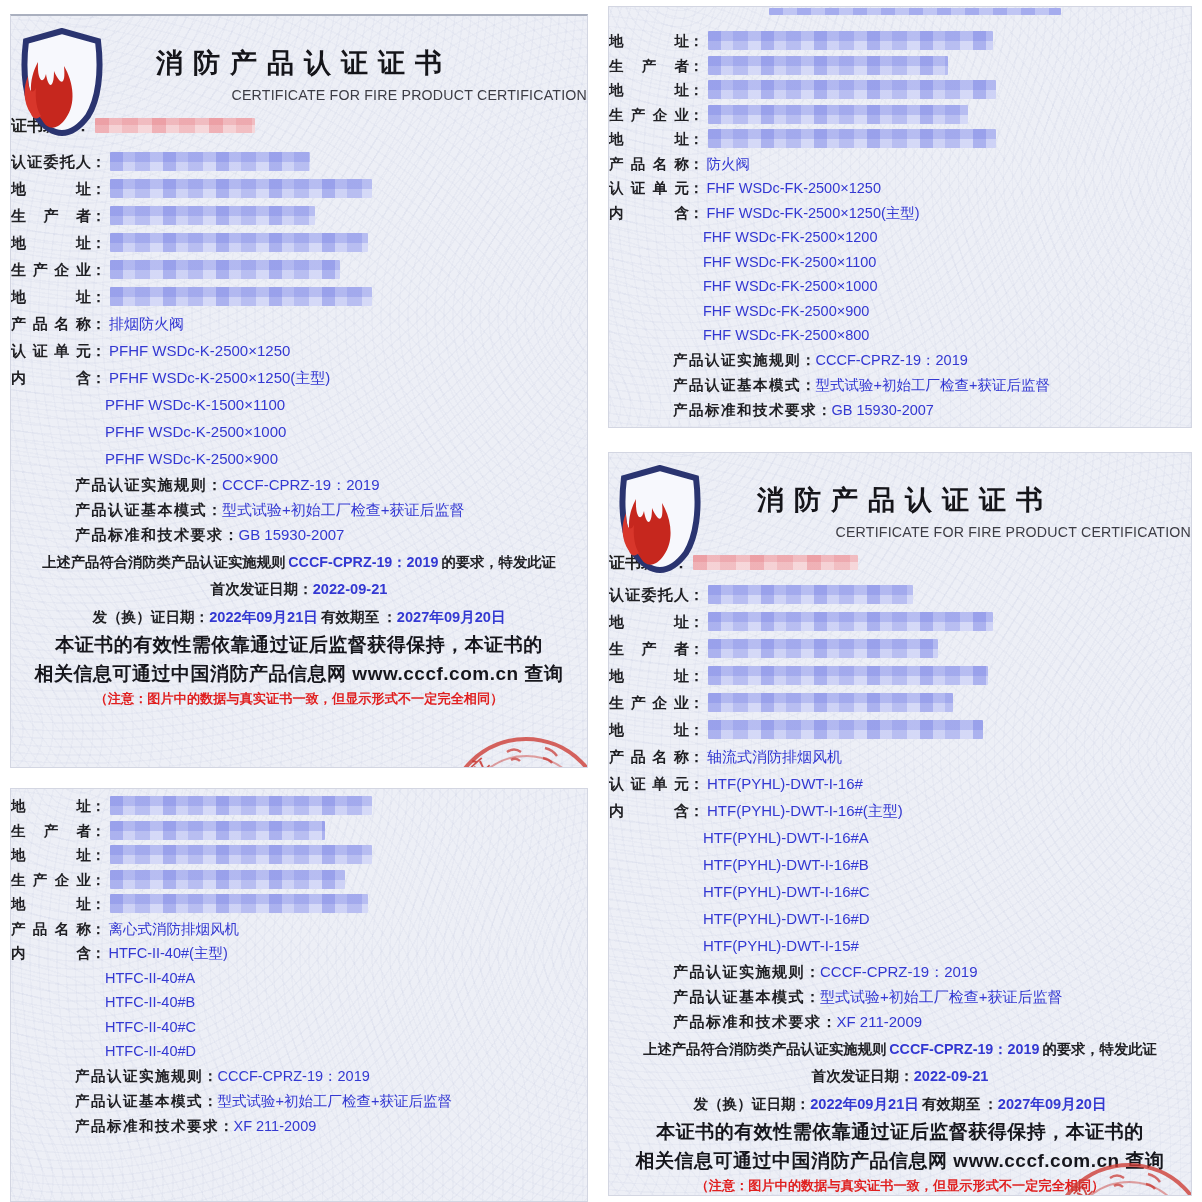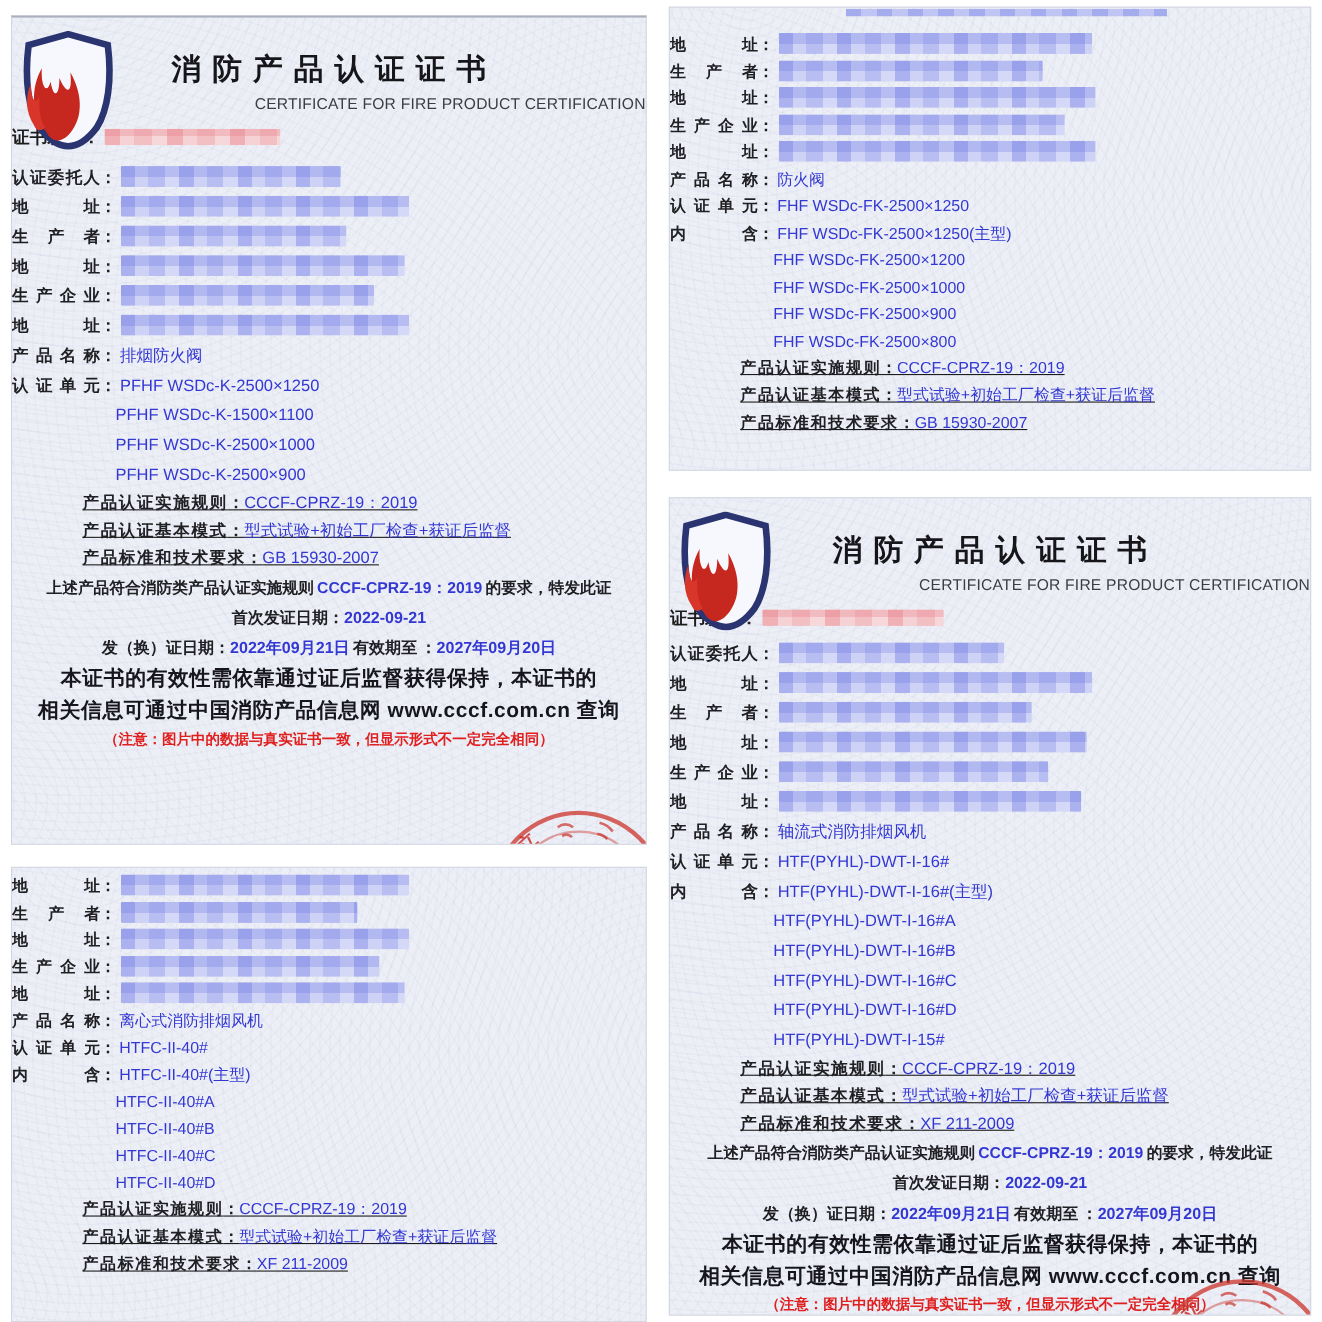--- a/index.html
+++ b/index.html
@@ -30,21 +30,21 @@
   .model{padding-left:94px;color:#3338d2;}
   .redact{display:inline-block;height:19px;vertical-align:-4px;margin-left:4px;border-radius:1px;
     background-color:#c9cef5;
     background-image:
       repeating-linear-gradient(90deg, rgba(108,118,226,.42) 0 13px, rgba(108,118,226,.10) 13px 25px, rgba(108,118,226,.30) 25px 40px, rgba(108,118,226,.04) 40px 53px),
       repeating-linear-gradient(0deg, rgba(255,255,255,.30) 0 9px, rgba(108,118,226,.16) 9px 19px);}
   .redact.pink{height:15px;vertical-align:-2px;background-color:#f4ced2;
     background-image:
       repeating-linear-gradient(90deg, rgba(228,112,120,.40) 0 14px, rgba(228,112,120,.10) 14px 27px, rgba(228,112,120,.28) 27px 43px, rgba(228,112,120,.05) 43px 57px),
       repeating-linear-gradient(0deg, rgba(255,255,255,.30) 0 8px, rgba(228,112,120,.15) 8px 15px);}
-  .rules{padding-left:64px;font-size:15px;text-decoration:underline;}
+  .rules{padding-left:64px;font-size:15px;}
   .p23 .rules{font-size:14.5px;}
   #p1 .rrow,#p4 .rrow{height:25px;line-height:25px;}
   #p2 .rrow,#p3 .rrow{height:25px;line-height:25px;}
   .rlab{font-weight:600;letter-spacing:1.5px;color:#202024;}
   .blue{color:#3338d2;}
   .stmt{margin-top:4px;text-align:center;font-size:14.3px;line-height:22px;color:#202024;font-weight:600;}
   .stmt .blue{font-weight:600;}
   .cline{margin-top:4px;text-align:center;font-size:14.6px;line-height:24px;font-weight:600;color:#202024;}
   .keep{margin-top:3px;text-align:center;font-size:19px;line-height:26px;font-weight:700;letter-spacing:.5px;color:#16161c;}
   .notice{margin-top:2px;text-align:center;font-size:13.2px;line-height:20px;font-weight:700;color:#e01f1f;}
@@ -69,20 +69,21 @@
   </div>
   <div class="fields">
     <div class="frow"><span class="flab">认证委托人</span><span class="col">：</span><span class="redact" style="width:200px"></span></div>
     <div class="frow"><span class="flab">地址</span><span class="col">：</span><span class="redact" style="width:262px"></span></div>
     <div class="frow"><span class="flab">生产者</span><span class="col">：</span><span class="redact" style="width:205px"></span></div>
     <div class="frow"><span class="flab">地址</span><span class="col">：</span><span class="redact" style="width:258px"></span></div>
     <div class="frow"><span class="flab">生产企业</span><span class="col">：</span><span class="redact" style="width:230px"></span></div>
     <div class="frow"><span class="flab">地址</span><span class="col">：</span><span class="redact" style="width:262px"></span></div>
     <div class="frow"><span class="flab">产品名称</span><span class="col">：</span><span class="val">排烟防火阀</span></div>
     <div class="frow"><span class="flab">认证单元</span><span class="col">：</span><span class="val">PFHF WSDc-K-2500×1250</span></div>
+    <div class="frow"><span class="flab">内含</span><span class="col">：</span><span class="val">PFHF WSDc-K-2500×1250(主型)</span></div>
     <div class="frow model">PFHF WSDc-K-1500×1100</div>
     <div class="frow model">PFHF WSDc-K-2500×1000</div>
     <div class="frow model">PFHF WSDc-K-2500×900</div>
   </div>
   <div class="rules">
     <div class="rrow"><span class="rlab">产品认证实施规则</span><span class="col">：</span><span class="blue">CCCF-CPRZ-19：2019</span></div>
     <div class="rrow"><span class="rlab">产品认证基本模式</span><span class="col">：</span><span class="blue">型式试验+初始工厂检查+获证后监督</span></div>
     <div class="rrow"><span class="rlab">产品标准和技术要求</span><span class="col">：</span><span class="blue">GB 15930-2007</span></div>
   </div>
   <div class="stmt"><span>上述产品符合消防类产品认证实施规则</span><span class="blue sp">CCCF-CPRZ-19：2019</span><span>的要求，特发此证</span></div>
@@ -105,40 +106,40 @@
   <div class="fields" style="margin-top:22px">
     <div class="frow"><span class="flab">地址</span><span class="col">：</span><span class="redact" style="width:285px"></span></div>
     <div class="frow"><span class="flab">生产者</span><span class="col">：</span><span class="redact" style="width:240px"></span></div>
     <div class="frow"><span class="flab">地址</span><span class="col">：</span><span class="redact" style="width:288px"></span></div>
     <div class="frow"><span class="flab">生产企业</span><span class="col">：</span><span class="redact" style="width:260px"></span></div>
     <div class="frow"><span class="flab">地址</span><span class="col">：</span><span class="redact" style="width:288px"></span></div>
     <div class="frow"><span class="flab">产品名称</span><span class="col">：</span><span class="val">防火阀</span></div>
     <div class="frow"><span class="flab">认证单元</span><span class="col">：</span><span class="val">FHF WSDc-FK-2500×1250</span></div>
     <div class="frow"><span class="flab">内含</span><span class="col">：</span><span class="val">FHF WSDc-FK-2500×1250(主型)</span></div>
     <div class="frow model">FHF WSDc-FK-2500×1200</div>
+    <div class="frow model">FHF WSDc-FK-2500×1100</div>
     <div class="frow model">FHF WSDc-FK-2500×1000</div>
     <div class="frow model">FHF WSDc-FK-2500×900</div>
     <div class="frow model">FHF WSDc-FK-2500×800</div>
   </div>
   <div class="rules">
     <div class="rrow"><span class="rlab">产品认证实施规则</span><span class="col">：</span><span class="blue">CCCF-CPRZ-19：2019</span></div>
     <div class="rrow"><span class="rlab">产品认证基本模式</span><span class="col">：</span><span class="blue">型式试验+初始工厂检查+获证后监督</span></div>
     <div class="rrow"><span class="rlab">产品标准和技术要求</span><span class="col">：</span><span class="blue">GB 15930-2007</span></div>
   </div>
 </div>
 
 <div id="p3" class="panel p23">
   <div class="fields" style="margin-top:5px">
     <div class="frow"><span class="flab">地址</span><span class="col">：</span><span class="redact" style="width:262px"></span></div>
     <div class="frow"><span class="flab">生产者</span><span class="col">：</span><span class="redact" style="width:215px"></span></div>
     <div class="frow"><span class="flab">地址</span><span class="col">：</span><span class="redact" style="width:262px"></span></div>
     <div class="frow"><span class="flab">生产企业</span><span class="col">：</span><span class="redact" style="width:235px"></span></div>
     <div class="frow"><span class="flab">地址</span><span class="col">：</span><span class="redact" style="width:258px"></span></div>
     <div class="frow"><span class="flab">产品名称</span><span class="col">：</span><span class="val">离心式消防排烟风机</span></div>
-    <div class="frow"><span class="flab">认证单元</span><span class="col">：</span><span class="val">HTFC-II-40#</span></div>
     <div class="frow"><span class="flab">内含</span><span class="col">：</span><span class="val">HTFC-II-40#(主型)</span></div>
     <div class="frow model">HTFC-II-40#A</div>
     <div class="frow model">HTFC-II-40#B</div>
     <div class="frow model">HTFC-II-40#C</div>
     <div class="frow model">HTFC-II-40#D</div>
   </div>
   <div class="rules">
     <div class="rrow"><span class="rlab">产品认证实施规则</span><span class="col">：</span><span class="blue">CCCF-CPRZ-19：2019</span></div>
     <div class="rrow"><span class="rlab">产品认证基本模式</span><span class="col">：</span><span class="blue">型式试验+初始工厂检查+获证后监督</span></div>
     <div class="rrow"><span class="rlab">产品标准和技术要求</span><span class="col">：</span><span class="blue">XF 211-2009</span></div>

